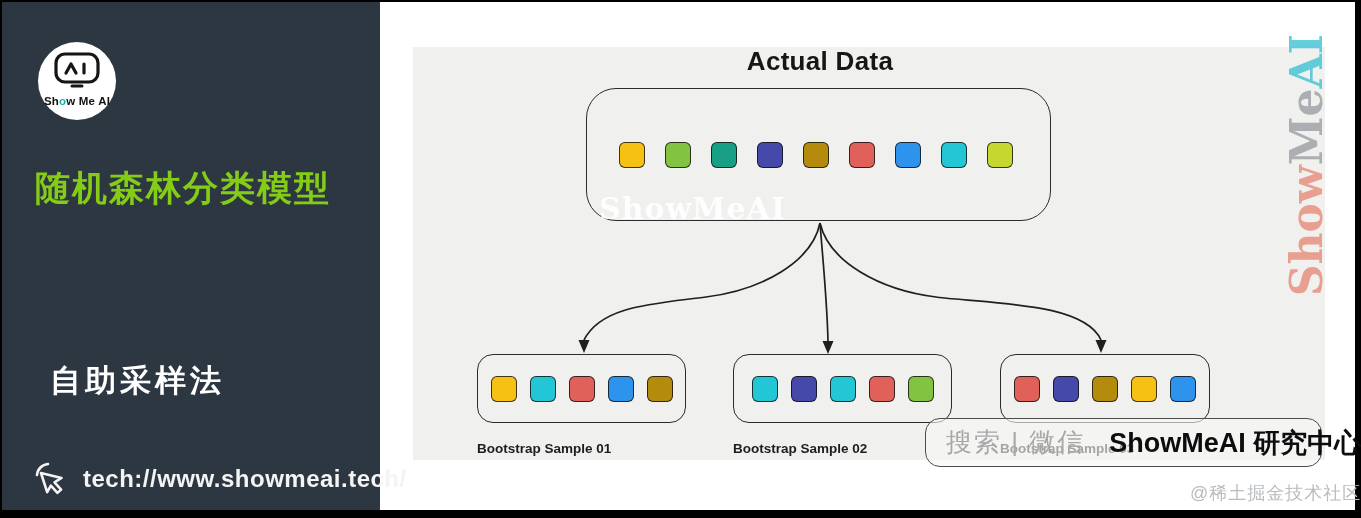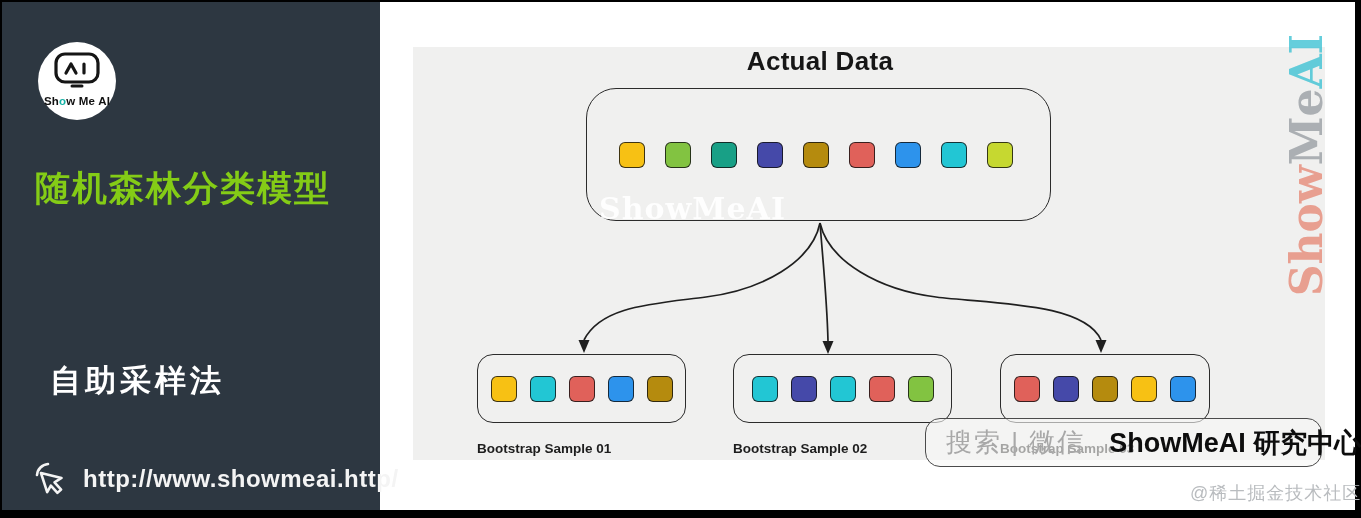--- a/index.html
+++ b/index.html
@@ -114,21 +114,21 @@
     </div>
     <div class="sb-title">随机森林分类模型</div>
     <div class="sb-method">自助采样法</div>
     <div class="url-row">
       <svg width="38" height="38" viewBox="0 0 38 38">
         <path d="M15 4 A 12 12 0 0 0 4 15" fill="none" stroke="#f4f4f4" stroke-width="2.6" stroke-linecap="round"></path>
         <g transform="rotate(-18 19 21)">
           <path d="M11 10 L29 21 L21 23 L25 32 L20.5 34 L16.5 25 L11 30 Z" fill="none" stroke="#f4f4f4" stroke-width="2.6" stroke-linejoin="round"></path>
         </g>
       </svg>
-      <div class="url-text">http://www.showmeai.http/</div>
+      <div class="url-text">tech://www.showmeai.tech/</div>
     </div>
   </div>
 
   <div class="gray-panel"></div>
   <div class="diagram-title">Actual Data</div>
 
   <div class="big-box"></div>
   <div class="squares-row row-actual">
       <div class="square" style="background: rgb(247, 193, 20);"></div>
       <div class="square" style="background: rgb(130, 195, 65);"></div>

